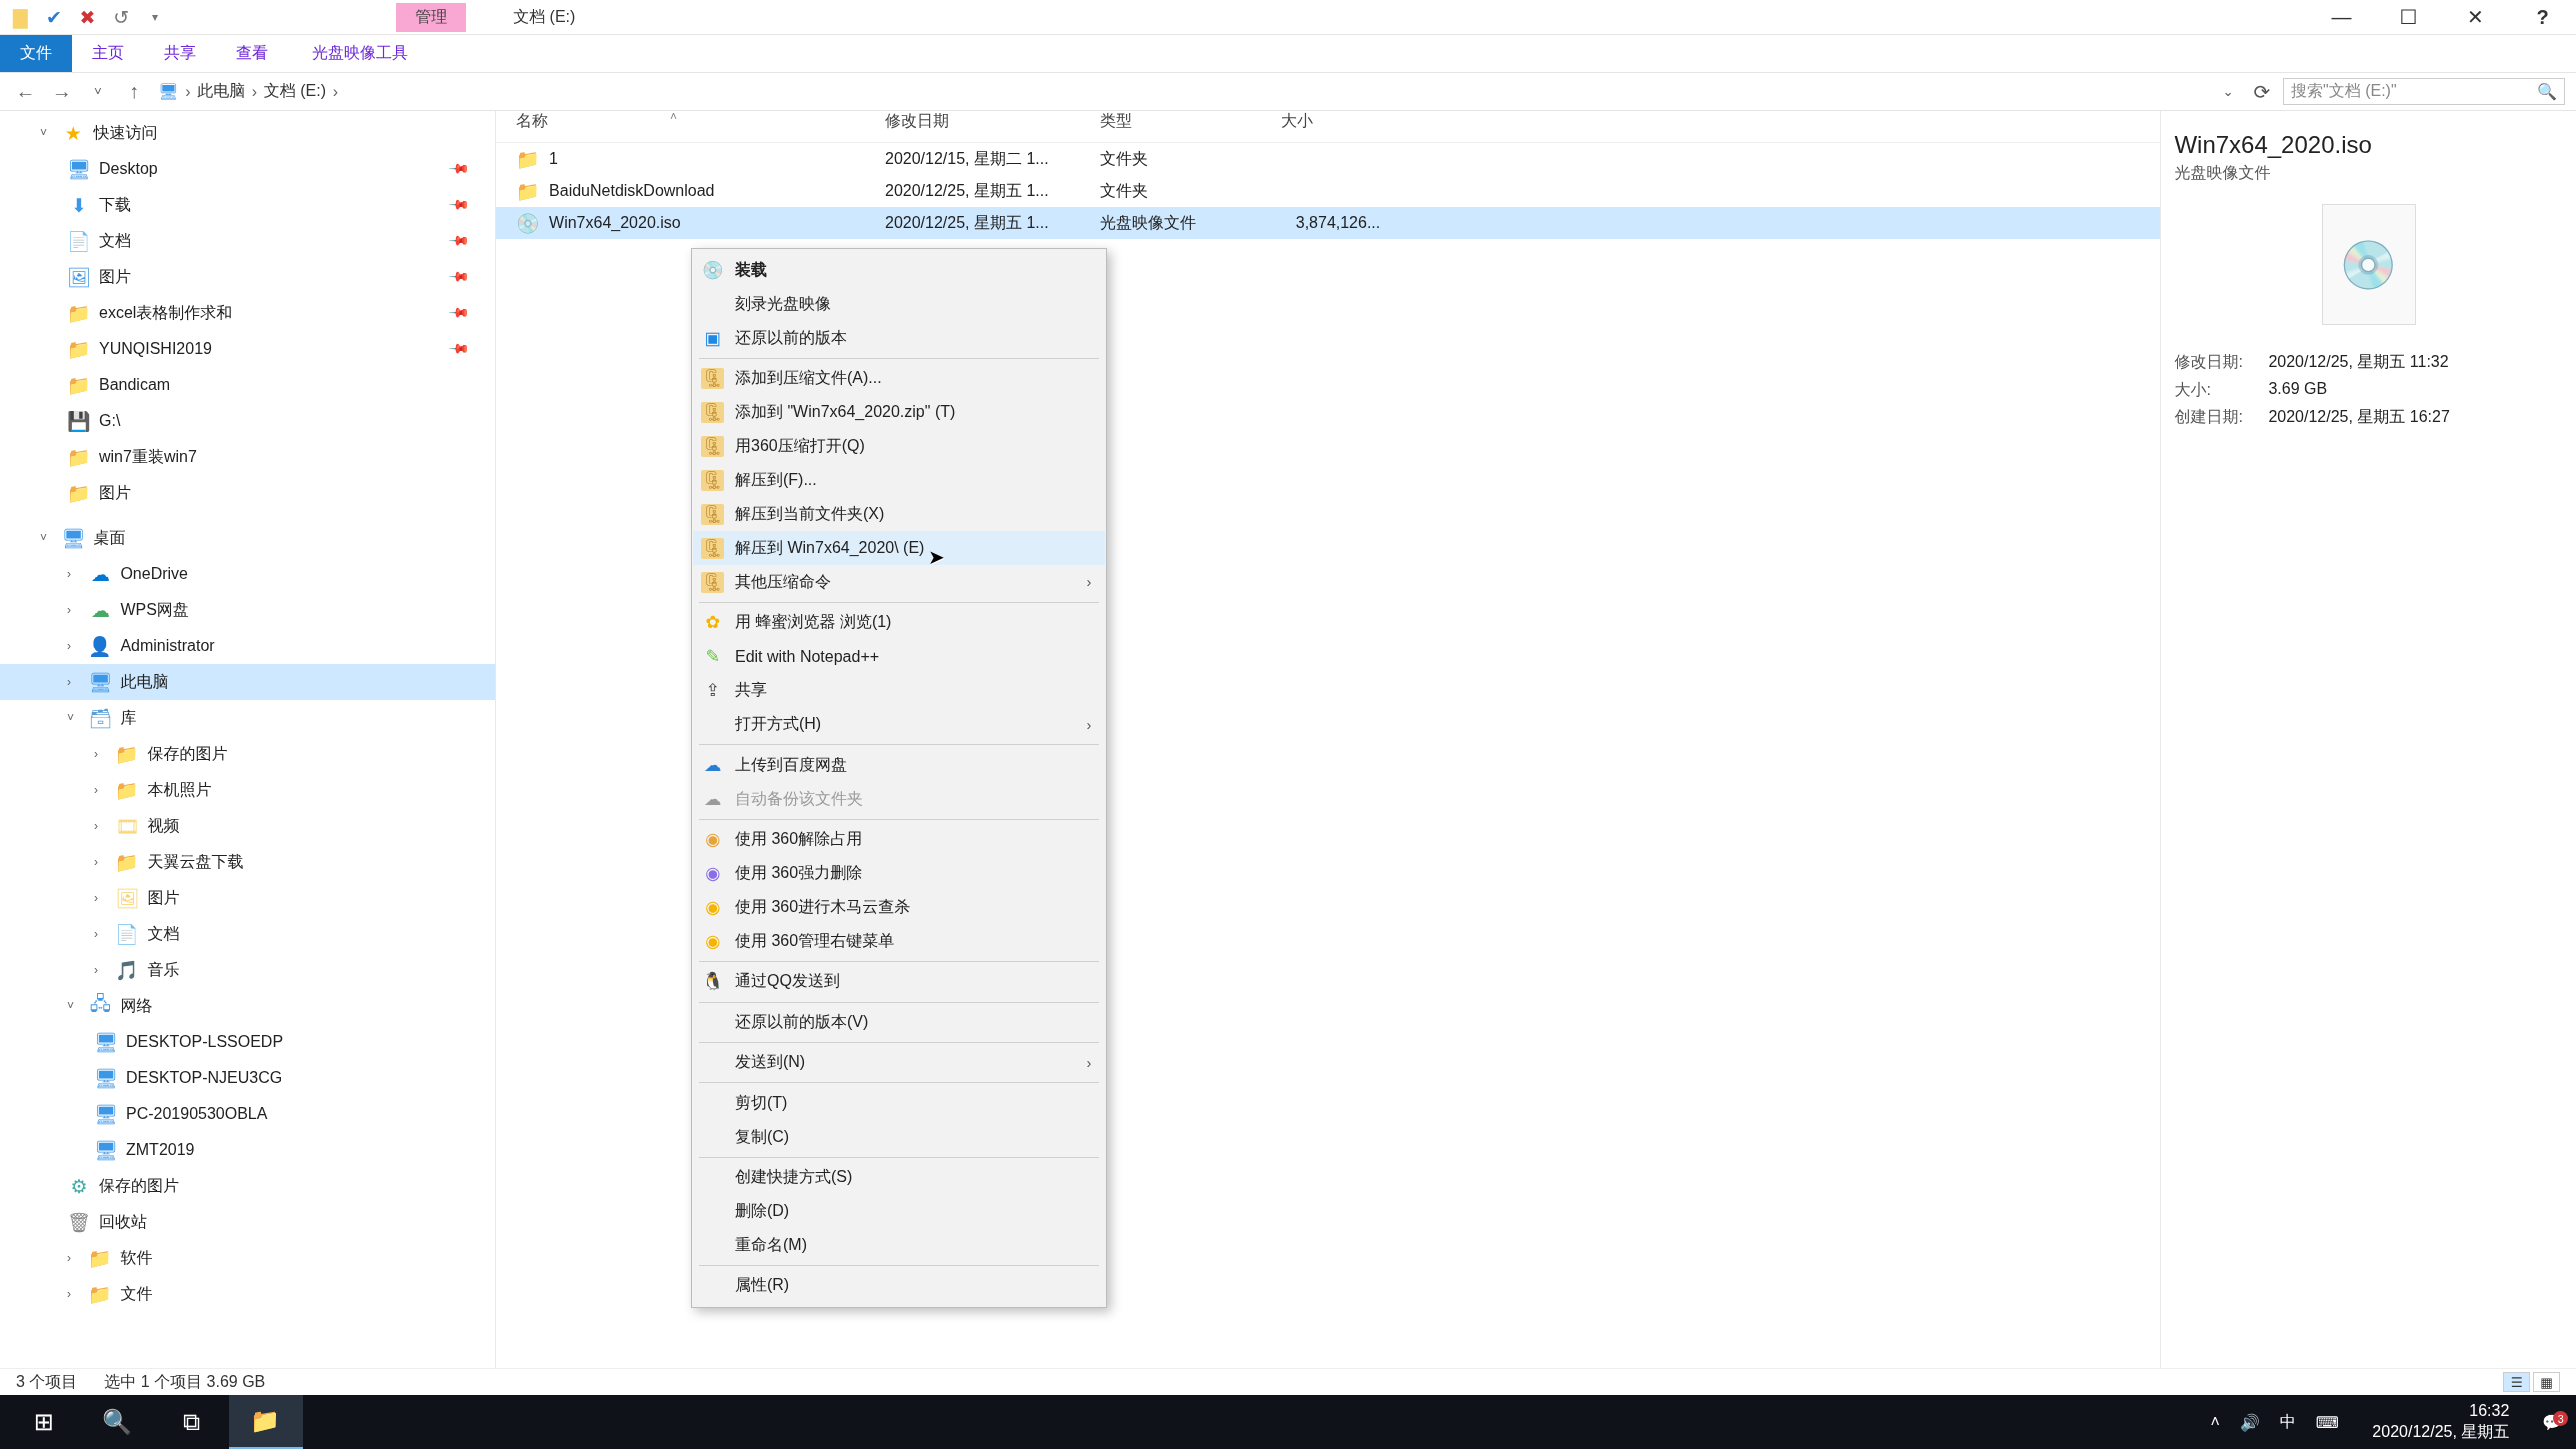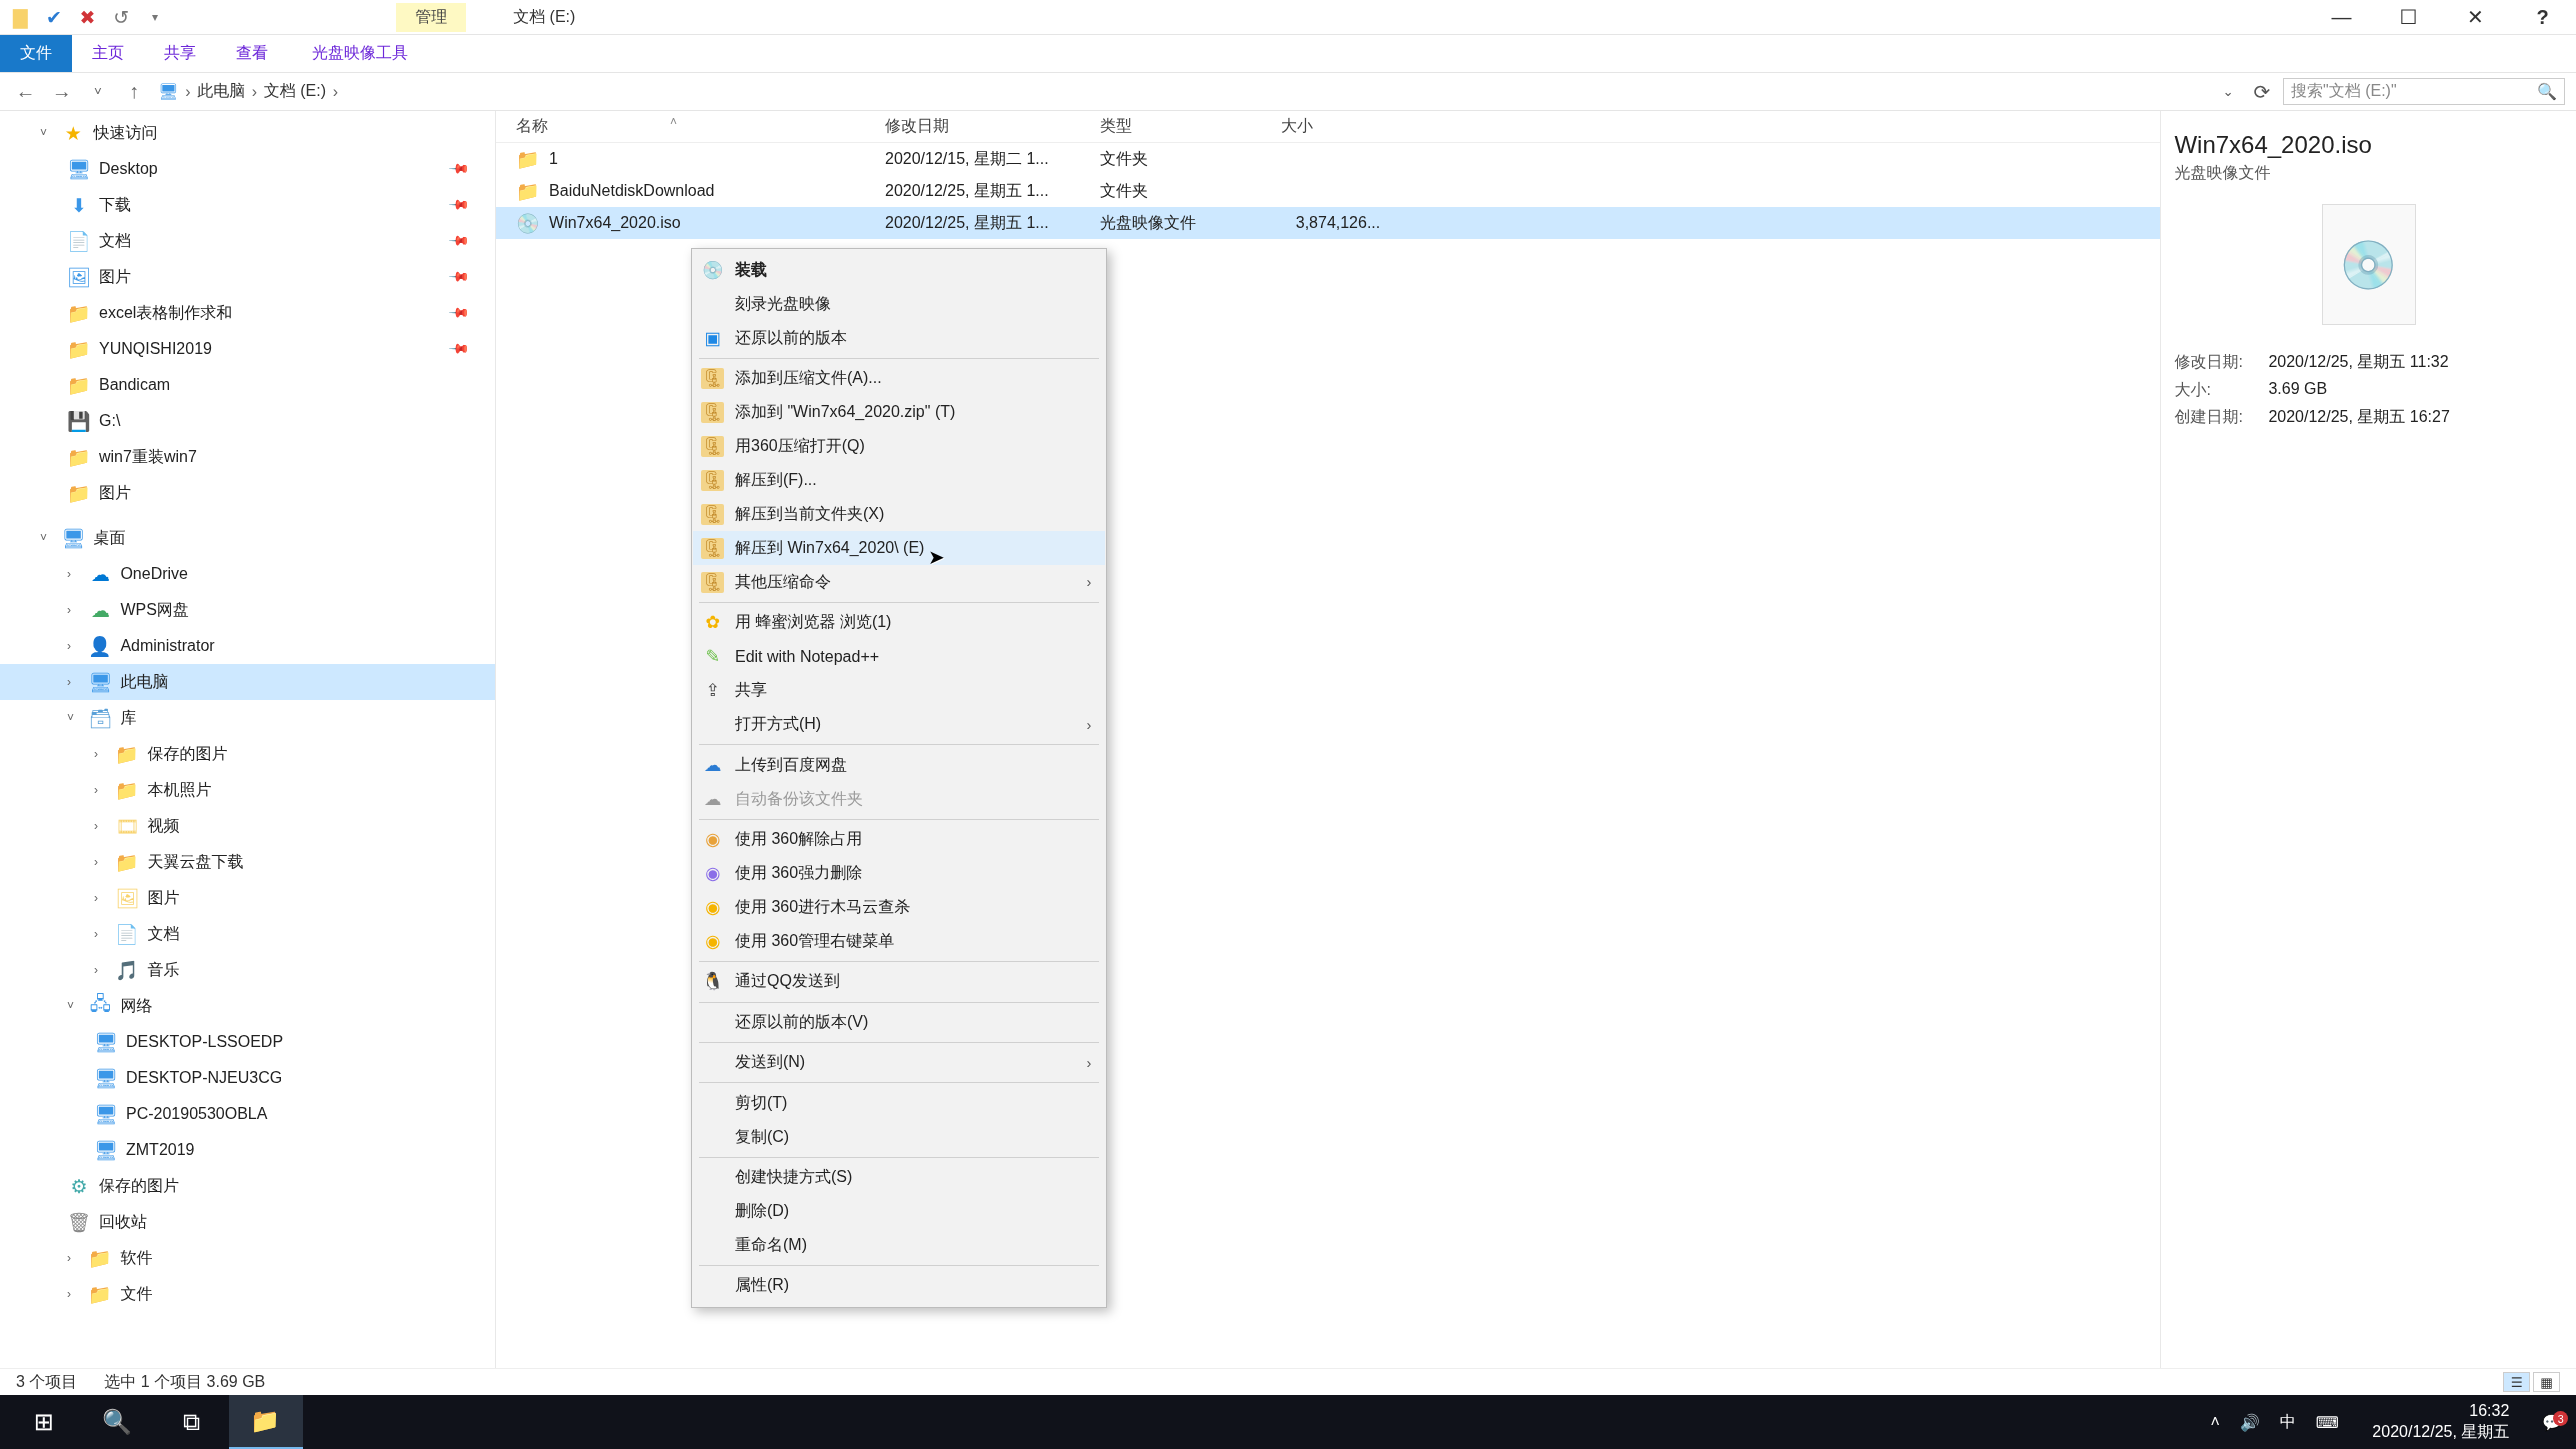--- a/index.html
+++ b/index.html
@@ -2,21 +2,21 @@
 <html><head>
 <meta charset="utf-8">
 <style>
   * { margin: 0; padding: 0; box-sizing: border-box; font-family: "Microsoft YaHei", "Segoe UI", sans-serif; font-size: 16px; }
   body { width: 2576px; height: 1449px; background: #fff; position: relative; overflow: hidden; }
 
   
   .titlebar { height: 35px; background: #fff; display: flex; align-items: center; border-bottom: 0.7px solid #e5e5e5; }
   .qa-btns { display: flex; gap: 6.7px; padding: 0 6.7px; align-items: center; }
   .qa-btns span { width: 27px; height: 27px; display: inline-flex; align-items: center; justify-content: center; font-size: 19px; }
-  .tab-pill { background: #fef9c3; color: #444; padding: 4px 19px; border-radius: 0; margin-left: 221px;}
+  .tab-pill { background: #f9a8d4; color: #444; padding: 4px 19px; border-radius: 0; margin-left: 221px;}
   .title-text { margin-left: 47px; color: #333; }
   .win-ctrls { margin-left: auto; display: flex; }
   .win-ctrls span { width: 67px; height: 35px; display: inline-flex; align-items: center; justify-content: center; font-size: 20px; color: #333; }
   .help { color: #2b7cd3; font-weight: bold; }
 
   
   .ribbon { height: 38px; display: flex; align-items: stretch; border-bottom: 0.7px solid #e5e5e5; }
   .ribbon .rtab { padding: 6.7px 20px; color: #6d28d9; display:flex; align-items:center;}
   .ribbon .rtab.active { background: #1979ca; color: #fff; }
 
@@ -45,21 +45,21 @@
 
   .ico-star { color:#f5b400;}
   .ico-blue { color:#3b97e8;}
   .ico-folder { color:#f8d26b;}
   .ico-dark { color:#4a6;}
   .ico-mon { color:#3b97e8;}
   .ico-drive { color:#888;}
 
   
   .filepane { flex:1; display:flex; flex-direction:column; }
-  .colhdr { height:32px; display:flex; align-items:center; border-bottom:0.7px solid #eee; color:#444;}
+  .colhdr { height:32px; display:flex; border-bottom:0.7px solid #eee; color:#444;}
   .colhdr .c-name{ width:389px; padding-left:20px; position:relative;}
   .colhdr .c-name .sort{ position:absolute; left:174px; top:-1.3px; font-size:12px; color:#888;}
   .colhdr .c-date{ width:215px;font-family:Liberation Mono, monospace;}
   .colhdr .c-type{ width:181px;}
   .colhdr .c-size{ width:134px;}
   .frow { height:32px; display:flex; align-items:center; color:#222;}
   .frow .c-name{ width:389px; padding-left:20px; display:flex; align-items:center; gap:9.4px;}
   .frow .c-date{ width:215px;}
   .frow .c-type{ width:181px;}
   .frow .c-size{ width:134px; text-align:center; padding-right:20px;}

